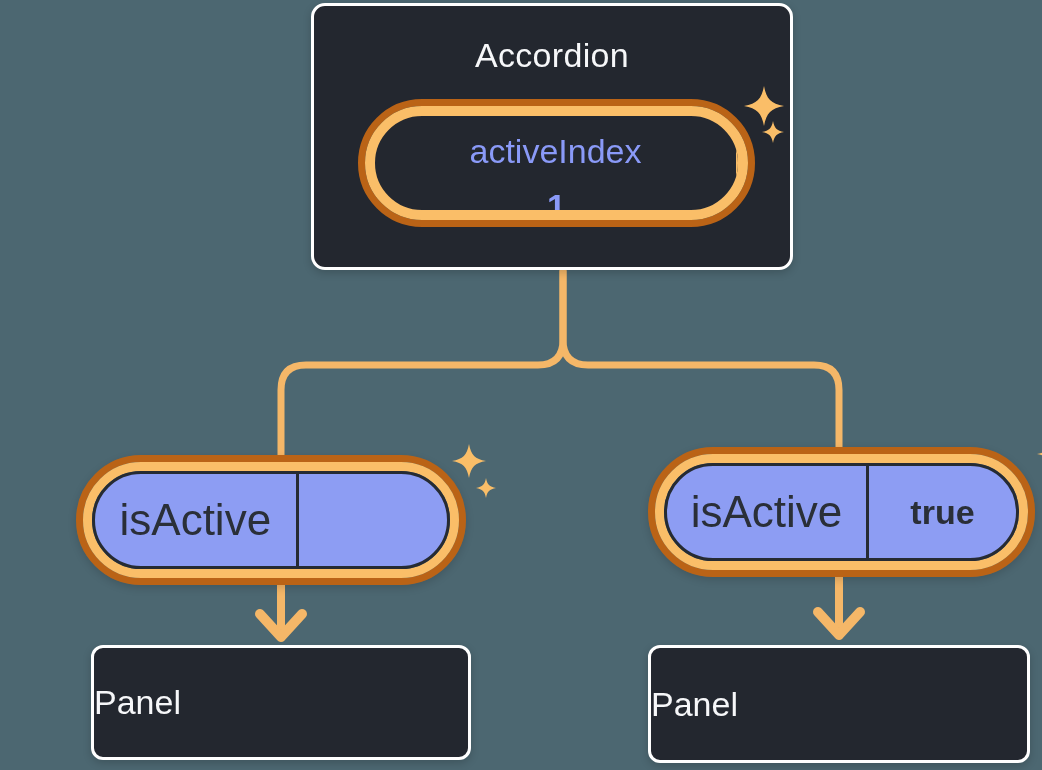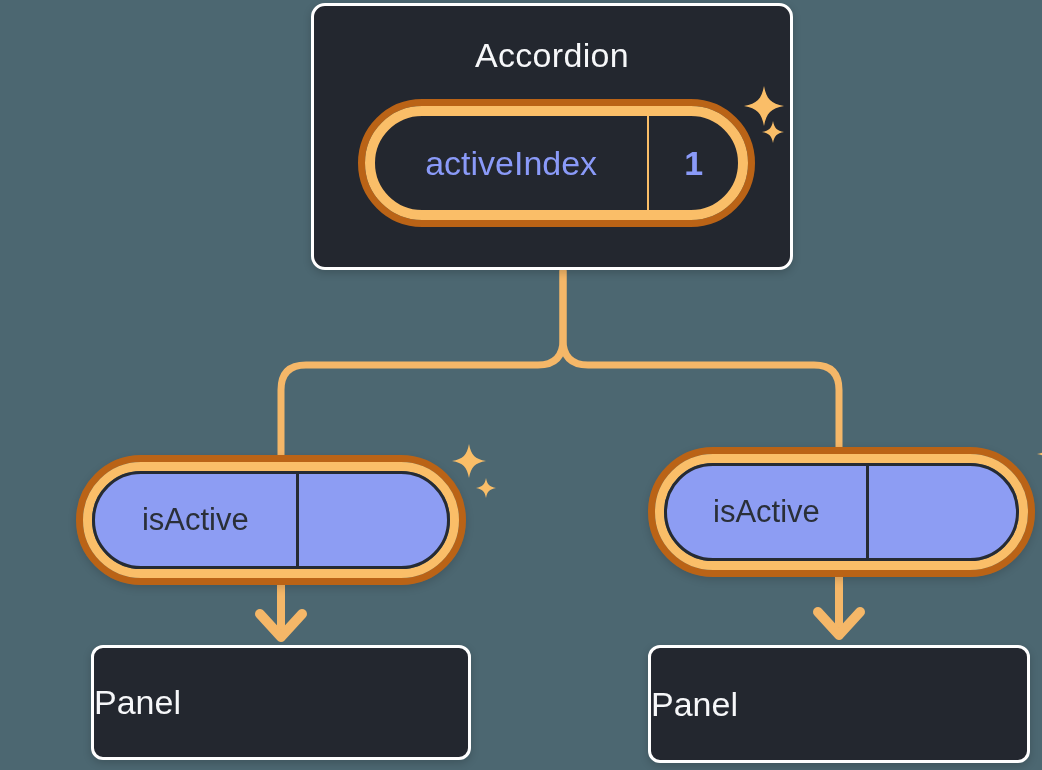--- a/index.html
+++ b/index.html
@@ -50,21 +50,21 @@
   .pill-top{
     position:absolute;left:44px;top:93px;width:397px;height:128px;
     border:7px solid var(--c-ring_outer);
     border-radius:999px;box-sizing:border-box;
   }
   .pill-top-inner{
     width:100%;height:100%;
     border:10px solid var(--c-ring_inner);
     border-radius:999px;box-sizing:border-box;
     background:var(--c-node_fill);
-    display:flex;overflow:hidden;
+    display:flex;overflow:hidden;flex-direction:column;
   }
   .pill-top .sec-label{
     flex:0 0 75%;display:flex;align-items:center;justify-content:center;
     border-right:2px solid var(--c-ring_inner);
     color:var(--c-purple_text);font-size:34px;
   }
   .pill-top .sec-value{
     flex:1;display:flex;align-items:center;justify-content:center;
     color:var(--c-purple_text);font-size:34px;font-weight:700;
   }
@@ -86,21 +86,21 @@
   .pill-child-inner{
     width:100%;height:100%;
     border:3px solid #262B33;
     border-radius:999px;box-sizing:border-box;
     background:var(--c-purple_fill);
     display:flex;overflow:hidden;
   }
   .pill-child .sec-label{
     flex:0 0 57%;display:flex;align-items:center;justify-content:center;
     border-right:3px solid #262B33;
-    color:var(--c-dark_text);font-size:31px;
+    color:var(--c-dark_text);font-size:44px;
   }
   .pill-child .sec-value{
     flex:1;display:flex;align-items:center;justify-content:center;
     color:var(--c-dark_text);font-size:34px;font-weight:700;
   }
 
   
   .panel-box{
     position:absolute;width:380px;height:115px;
     display:flex;align-items:center;justify-content:flex-start;
@@ -142,20 +142,21 @@
       <div class="pill-child-inner">
         <div class="sec-label">isActive</div>
       </div>
     </div>
   </div>
 
   <div class="pill-child pill-child-right">
     <div class="pill-child-mid">
       <div class="pill-child-inner">
         <div class="sec-label">isActive</div>
+        <div class="sec-value">true</div>
       </div>
     </div>
   </div>
 
   <div class="node-box panel-box panel-left">
     <span>Panel</span>
   </div>
   <div class="node-box panel-box panel-right">
     <span>Panel</span>
   </div>

